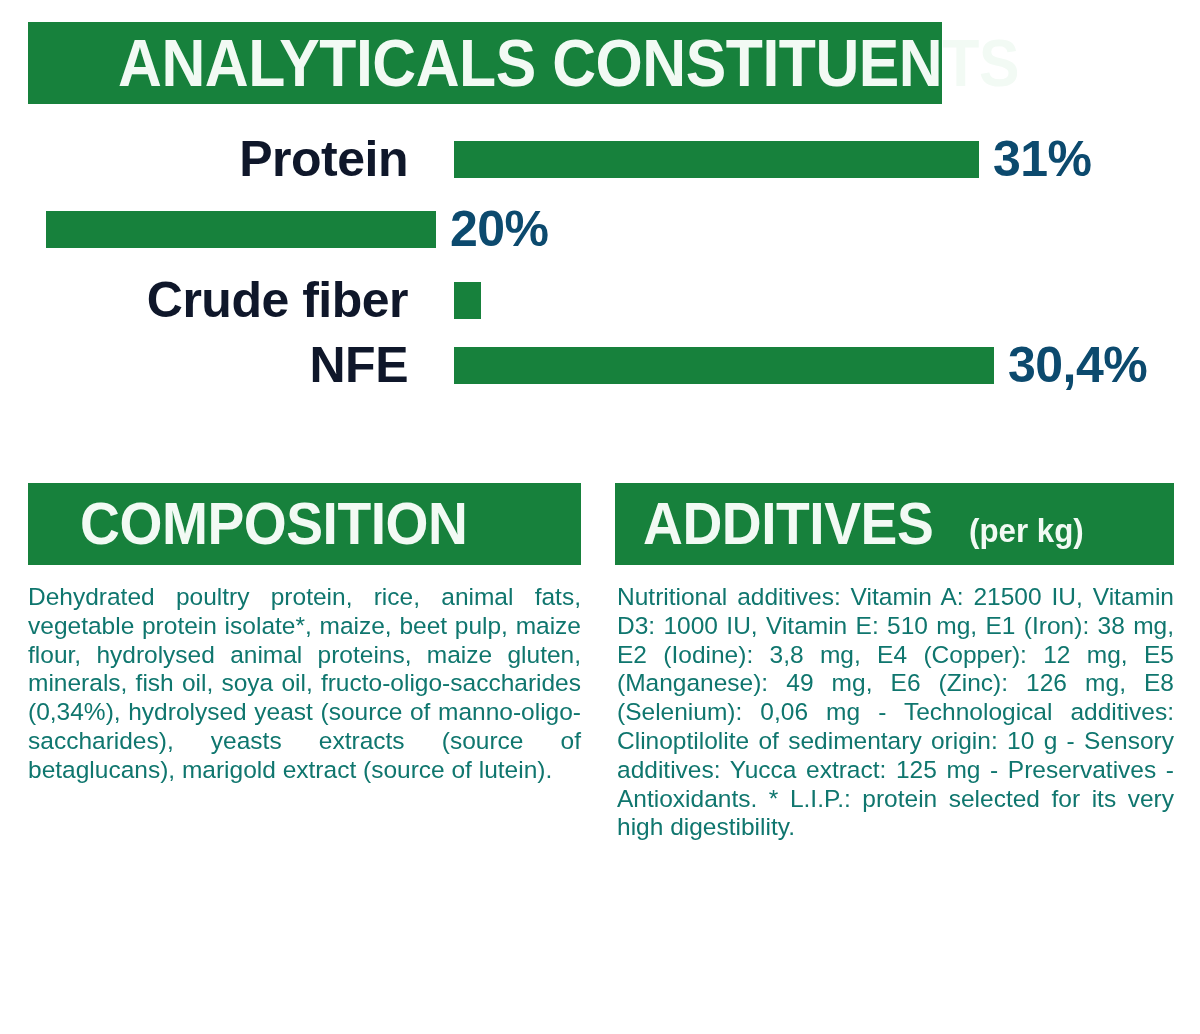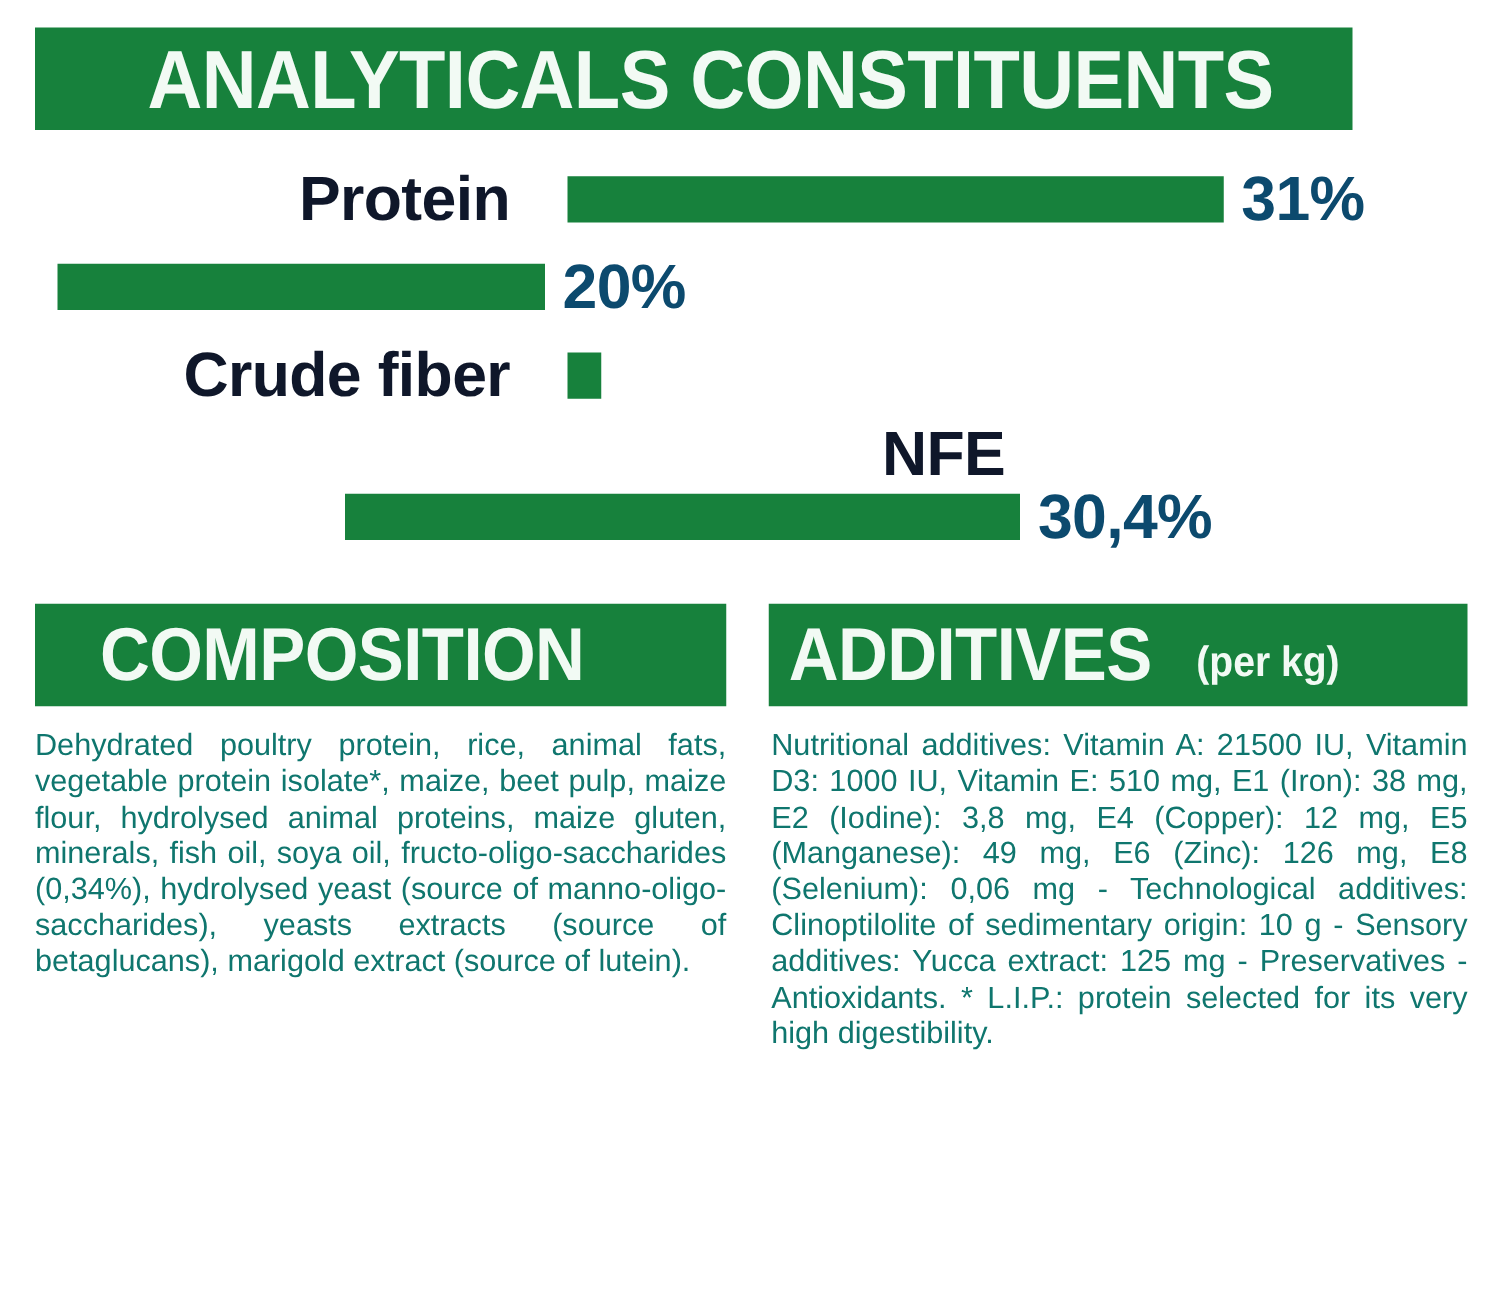--- a/index.html
+++ b/index.html
@@ -31,41 +31,41 @@
     letter-spacing: -0.5px;
     line-height: 1;
     transform: scaleX(0.92);
     transform-origin: left center;
     white-space: nowrap;
   }
 
   #banner-analytics {
     left: 28px;
     top: 22px;
-    width: 1054px;
+    width: 914px;
     height: 82px;
     padding-left: 90px;
   }
   #banner-analytics .banner-title { font-size: 66px; }
 
   #banner-composition {
     left: 28px;
     top: 483px;
     width: 553px;
     height: 82px;
     padding-left: 52px;
   }
   #banner-composition .banner-title { font-size: 60px; }
 
   #banner-additives {
     left: 615px;
     top: 483px;
     width: 559px;
     height: 82px;
-    padding-left: 16px;
+    padding-left: 28px;
   }
   #banner-additives .banner-title { font-size: 60px; }
   #banner-additives .banner-sub {
     color: #f2faf4;
     font-weight: 700;
     font-family: "Liberation Sans Narrow", "Liberation Sans", sans-serif;
     font-size: 34px;
     line-height: 1;
     margin-left: 10px;
     position: relative;
@@ -161,21 +161,21 @@
     </span>
   </div>
 
   <div class="chart-row" style="top:141px;">
     <span class="chart-label">Crude fiber</span>
     <span class="chart-bar-wrap">
       <span class="chart-bar" style="width:27px;"></span>
     </span>
   </div>
 
-  <div class="chart-row" style="top:206px;flex-direction:column;">
+  <div class="chart-row" style="top:206px;">
     <span class="chart-label">NFE</span>
     <span class="chart-bar-wrap">
       <span class="chart-bar" style="width:540px;"></span>
       <span class="chart-value">30,4%</span>
     </span>
   </div>
 
 </div>
 
 <div class="banner" id="banner-composition">

